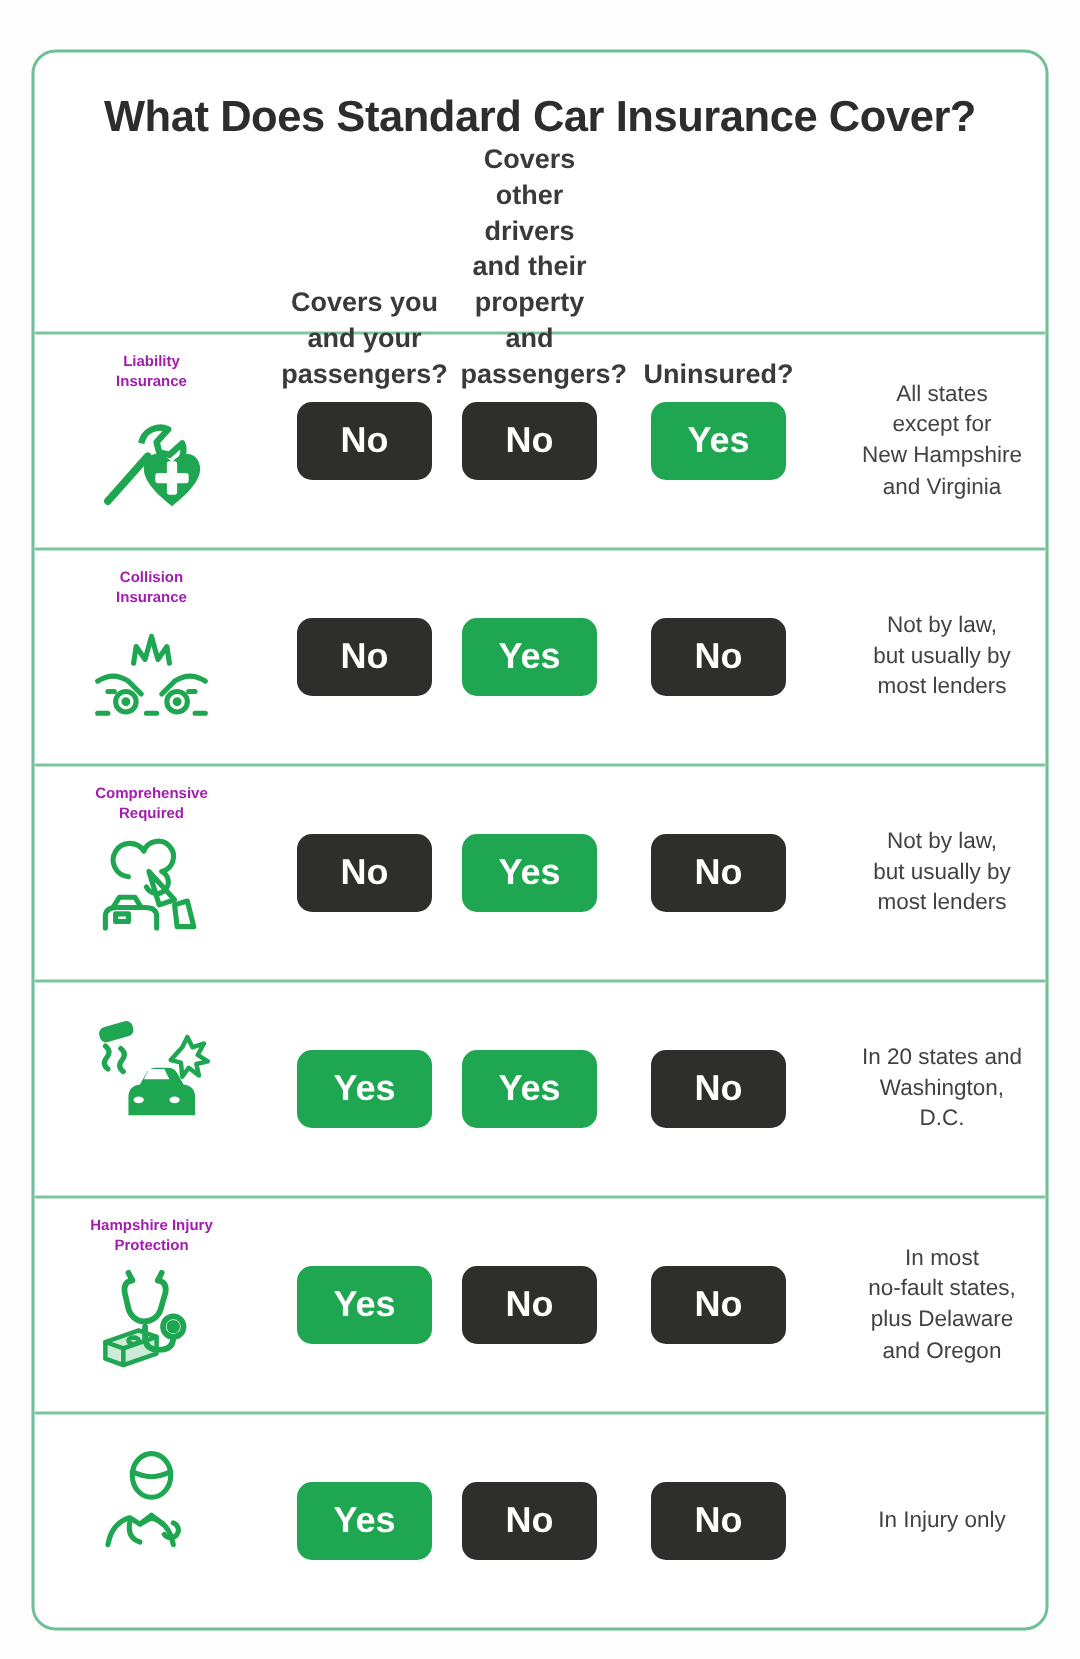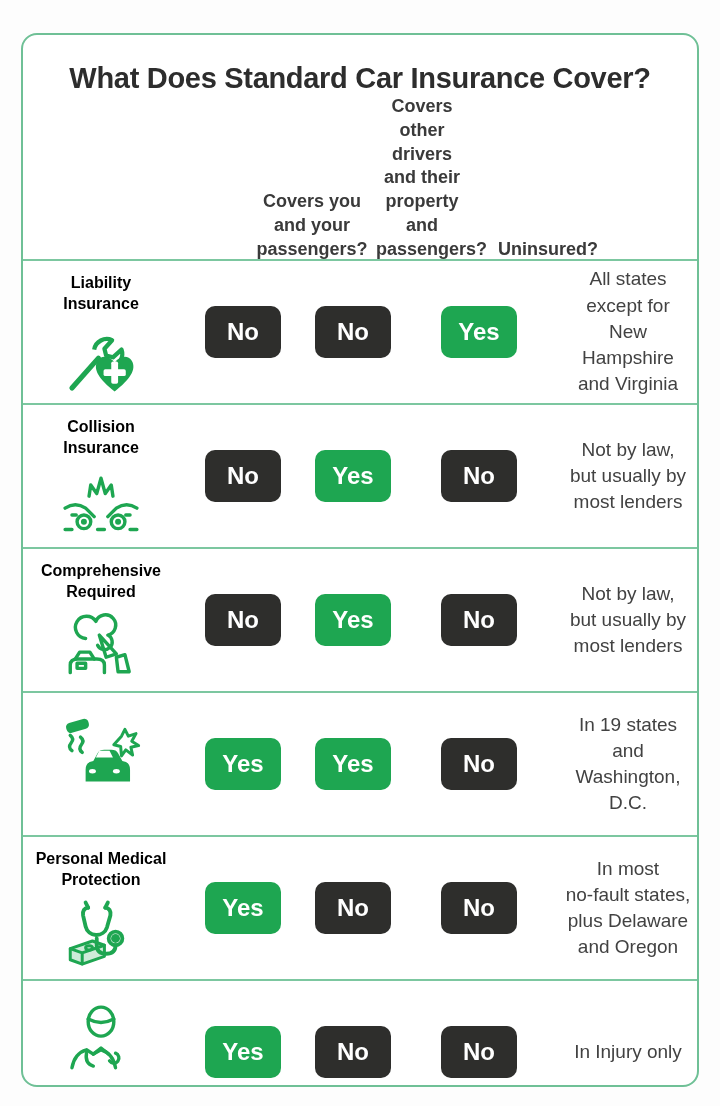--- a/index.html
+++ b/index.html
@@ -18,49 +18,49 @@
     color:var(--body-text);
   }
   .card{
     width:678px; height:1054px;
     margin:33px 0 0 21px;
     background:#FFFFFF;
     border:2px solid var(--border-green);
     border-radius:16px;
     overflow:hidden;
   }
-  .head{ height:224px; display:flex; flex-direction:column; justify-content:space-between;align-items:center; }
+  .head{ height:186px; display:flex; flex-direction:column; justify-content:space-between; }
   .title{
     padding-top:27px; text-align:center;
     font-size:29px; font-weight:bold; letter-spacing:-0.3px;
     color:var(--title-text);
   }
   .cols, .row{ display:grid; grid-template-columns:156px 128px 92px 160px 1fr; }
   .cols{ align-items:end; padding-bottom:13px; }
   .col-h{
     text-align:center; font-weight:bold; font-size:18px; line-height:1.32;
     color:#3A3A3A; white-space:pre-line;
   }
   .row{ height:144px; border-top:2px solid var(--divider-green); align-items:center; }
   .label-cell{ height:100%; display:flex; flex-direction:column; align-items:center; padding-top:12px; }
   .row-label{
-    font-weight:bold; font-size:16px; line-height:1.3; text-align:center;
-    color:#000000; white-space:pre-line;
+    font-weight:bold; font-size:10px; line-height:1.3; text-align:center;
+    color:#a21caf; white-space:pre-line;
   }
   .icon{ margin-top:3px; color:var(--accent-green); }
   .icon svg{ width:82px; height:82px; display:block; }
   .badge{
-    width:76px; height:52px; margin:0 auto; border-radius:10px;
+    width:90px; height:52px; margin:0 auto; border-radius:10px;
     display:flex; align-items:center; justify-content:center;
     color:#FFFFFF; font-weight:bold; font-size:24px;
   }
   .badge.yes{ background:var(--accent-green); }
   .badge.no{ background:var(--badge-dark); }
   .req-cell{
-    text-align:center; font-size:19px; line-height:1.38;
+    text-align:center; font-size:15px; line-height:1.38;
     color:#424242; white-space:pre-line; padding:0 4px;
   }
 </style>
 </head>
 <body>
 
 <div class="card">
 
   <header class="head">
     <h1 class="title">What Does Standard Car Insurance Cover?</h1>
@@ -187,28 +187,28 @@
     </div>
     <div>
         <span class="badge yes">Yes</span>
       </div>
     <div>
         <span class="badge yes">Yes</span>
       </div>
     <div>
         <span class="badge no">No</span>
       </div>
-    <div class="req-cell">In 19 states and
+    <div class="req-cell">In 20 states and
 Washington,
 D.C.</div>
   </section>
 
   <section class="row">
     <div class="label-cell">
-      <div class="row-label">Personal Medical
+      <div class="row-label">Hampshire Injury
 Protection</div>
       <span class="icon">
         <svg viewBox="0 0 96 96" fill="none" stroke="currentColor" stroke-width="4.5" stroke-linecap="round" stroke-linejoin="round">
           <path d="M33 16 q-7 1 -6 9 l3 13 a13 13 0 0 0 25 1 l4 -14 q1 -8 -6 -9"></path>
           <path d="M30 10 l3 6 M56 10 l-3 6"></path>
           <path d="M43 52 v8 q0 10 11 10 q11 0 11 -10"></path>
           <circle cx="65" cy="52" r="8"></circle>
           <circle cx="65" cy="52" r="3" fill="currentColor"></circle>
           <g stroke-width="3.5">
             <path d="M12 64 l26 -9 14 5 v13 l-26 9 -14 -5 z" fill="currentColor" fill-opacity="0.22"></path>

